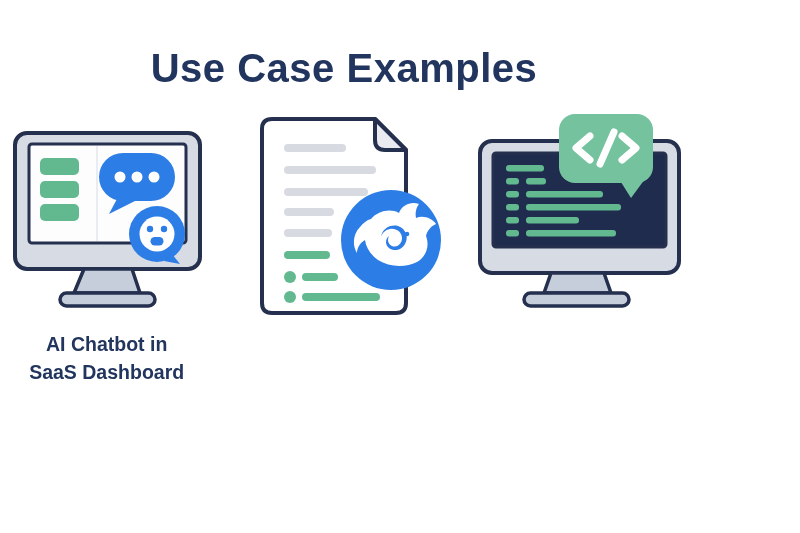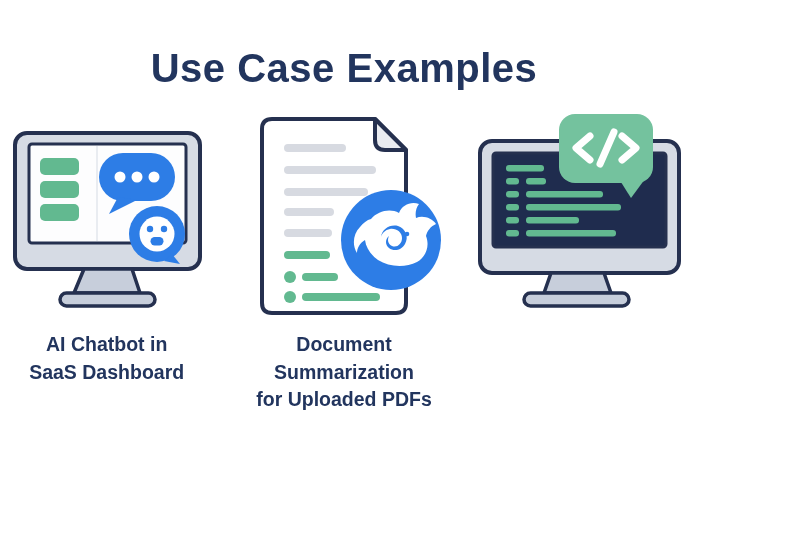--- a/index.html
+++ b/index.html
@@ -122,23 +122,20 @@
           <g>
             <circle cx="152" cy="139" r="50" fill="var(--blue)"></circle>
             <g transform="translate(102,89)">
               <path fill="#ffffff" d="M30 29 C37 21 49 18 58 23 C61 15 70 11 78 14 C75 18 74 23 75 28 C82 25 91 28 95 34 C90 36 86 41 85 46 C89 56 85 67 76 72 C64 78 48 77 37 70 C30 65 25 58 24 50 C19 53 16 58 16 63 C11 55 12 44 19 37 C22 33 26 30 30 29 Z"></path>
               <path fill="var(--blue)" d="M40 47 C41 39 49 34 57 36 C65 39 68 47 64 54 C61 60 53 62 48 58 C44 55 44 49 48 46 C46 50 47 54 51 56 C56 58 61 54 61 48 C61 42 55 38 49 39 C44 40 41 43 40 47 Z"></path>
               <circle cx="66" cy="44" r="2.3" fill="var(--blue)"></circle>
             </g>
           </g>
         </svg>
       </div>
-      <figcaption class="card-label">Document
-Summarization
-for Uploaded PDFs</figcaption>
     </figure>
 
     <figure class="card">
       <div class="icon-box">
         <svg width="210" height="215" viewBox="0 0 210 215">
           <g>
             <rect x="4" y="40" width="199" height="132" rx="12" fill="var(--frame)" stroke="var(--navy)" stroke-width="4"></rect>
             <rect x="17" y="52" width="173" height="94" rx="3" fill="var(--screen-dark)" stroke="var(--navy)" stroke-width="3"></rect>
           </g>
           <g fill="var(--green)">

